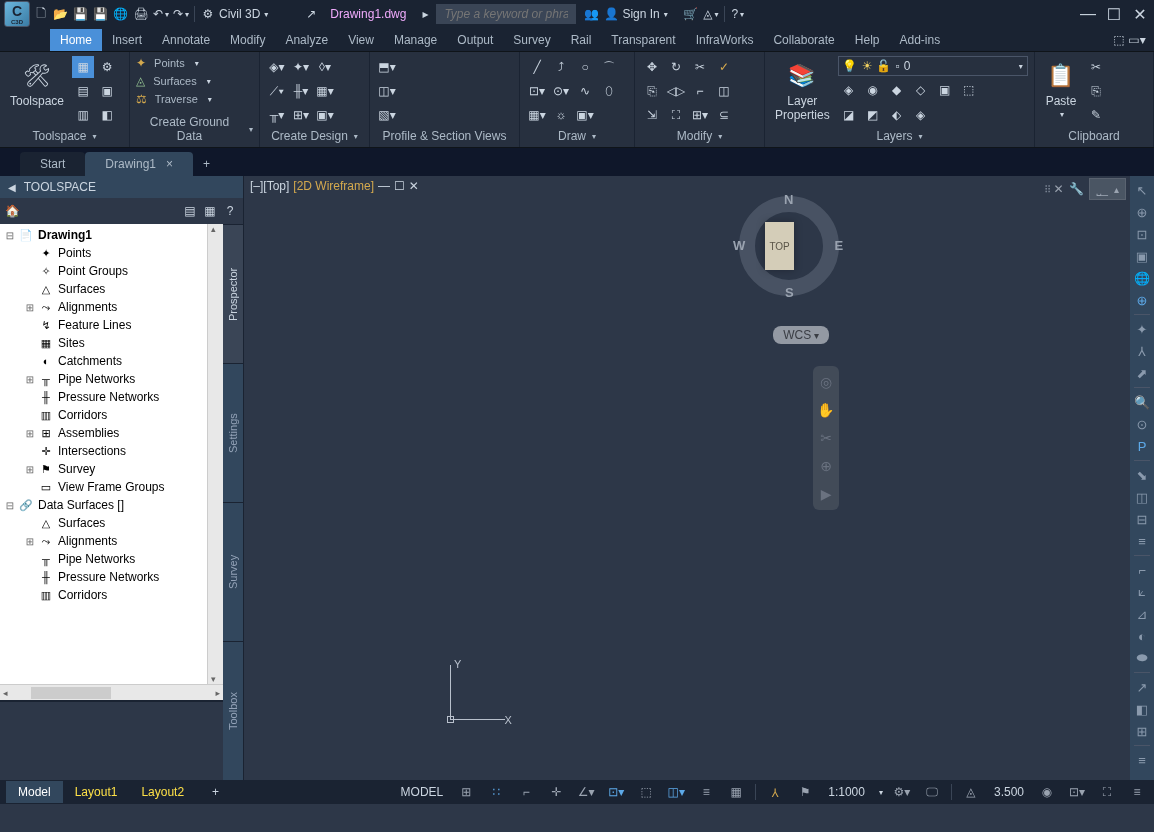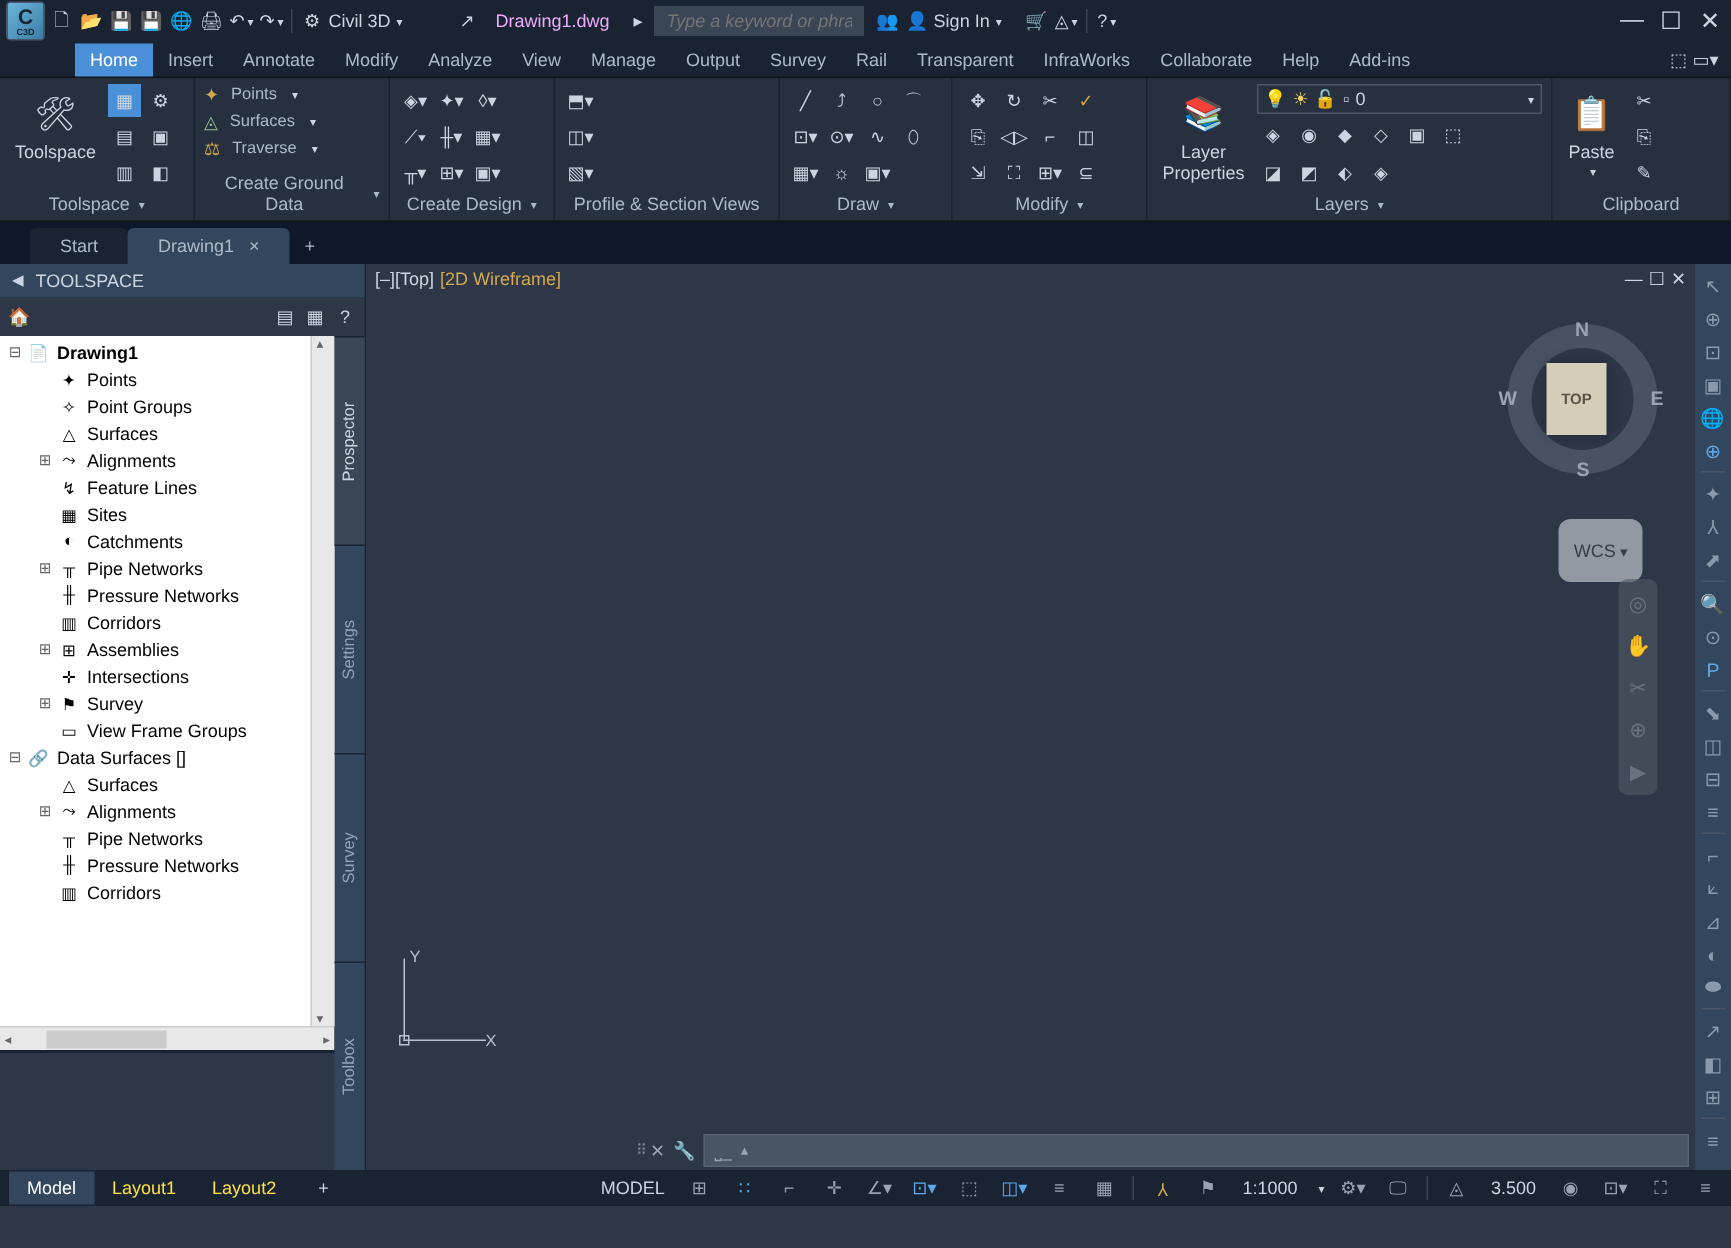--- a/index.html
+++ b/index.html
@@ -55,34 +55,34 @@
 .tree-expand{width:12px;font-size:10px;text-align:center;color:#666}
 .tree-icon{width:16px;height:16px;display:flex;align-items:center;justify-content:center;font-size:11px}
 .tree-label{padding-left:2px}
 .tree-label.bold{font-weight:bold}
 .toolspace-preview{height:80px;background:#2d3748;border-top:2px solid #1a2332}
 
 .sidetabs-right{width:20px;background:#32475d;display:flex;flex-direction:column}
 .sidetab{flex:1;writing-mode:vertical-lr;transform:rotate(180deg);display:flex;align-items:center;justify-content:center;padding:10px 2px;cursor:pointer;color:#94a3b8;font-size:11px;border-bottom:1px solid #1a2332}
 .sidetab.active{background:#3a4556;color:#cbd5e0}
 
-.viewport{flex:1;background:#2d3748;position:relative;display:flex;flex-direction:column}
+.viewport{flex:1;background:#2d3748;position:relative;display:flex;flex-direction:row}
 .viewport-header{height:20px;display:flex;align-items:center;padding:0 6px;gap:4px;color:#cbd5e0;font-size:11px}
 .viewport-header .vh-style{color:#d4a94e}
 .viewport-controls{margin-left:auto;display:flex;gap:4px}
 .canvas{flex:1;background:#2d3748;position:relative}
 .viewcube{position:absolute;top:20px;right:25px;width:100px;height:100px}
 .viewcube-ring{width:100px;height:100px;border:16px solid rgba(100,110,125,0.5);border-radius:50%;position:absolute}
-.viewcube-face{position:absolute;top:26px;left:26px;width:40px;height:48px;background:#d4cdb8;display:flex;align-items:center;justify-content:center;font-size:10px;color:#5a5548;font-weight:bold;box-shadow:0 0 8px rgba(0,0,0,0.3)}
+.viewcube-face{position:absolute;top:26px;left:26px;width:29px;height:48px;background:#d4cdb8;display:flex;align-items:center;justify-content:center;font-size:10px;color:#5a5548;font-weight:normal;box-shadow:0 0 8px rgba(0,0,0,0.3)}
 .viewcube-dir{position:absolute;color:#9aa3b0;font-size:13px;font-weight:bold}
 .vc-n{top:-4px;left:45px}
 .vc-s{bottom:-4px;left:46px}
 .vc-e{right:-4px;top:42px}
 .vc-w{left:-6px;top:42px}
-.wcs-badge{position:absolute;top:150px;right:35px;background:#9399a3;color:#3a3d44;padding:14px 10px;border-radius:8px;font-size:10px}
+.wcs-badge{position:absolute;top:150px;right:35px;background:#9399a3;color:#3a3d44;padding:2px 10px;border-radius:8px;font-size:10px}
 .nav-bar{position:absolute;top:190px;right:25px;width:26px;background:rgba(80,88,100,0.6);border-radius:6px;padding:6px 0;display:flex;flex-direction:column;gap:8px;align-items:center}
 .nav-btn{width:20px;height:20px;color:#6a7280;font-size:14px;display:flex;align-items:center;justify-content:center;cursor:pointer}
 
 .ucs-icon{position:absolute;bottom:50px;left:15px;width:70px;height:70px}
 .ucs-line-y{position:absolute;left:10px;bottom:10px;width:1px;height:55px;background:#b8c0cc}
 .ucs-line-x{position:absolute;left:10px;bottom:10px;width:55px;height:1px;background:#b8c0cc}
 .ucs-y{position:absolute;left:14px;top:-2px;color:#b8c0cc;font-size:11px}
 .ucs-x{position:absolute;right:-2px;bottom:4px;color:#b8c0cc;font-size:11px}
 .ucs-box{position:absolute;left:7px;bottom:7px;width:7px;height:7px;border:1px solid #b8c0cc}
 

